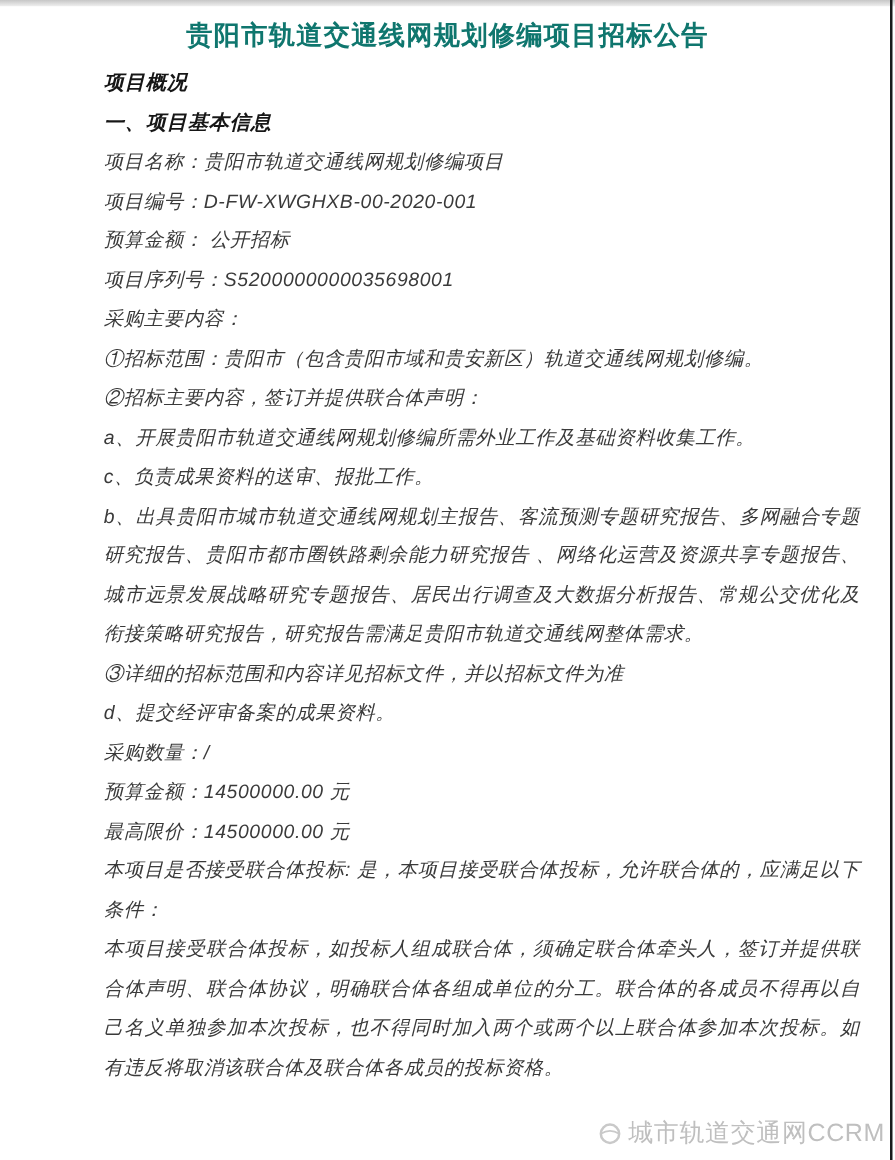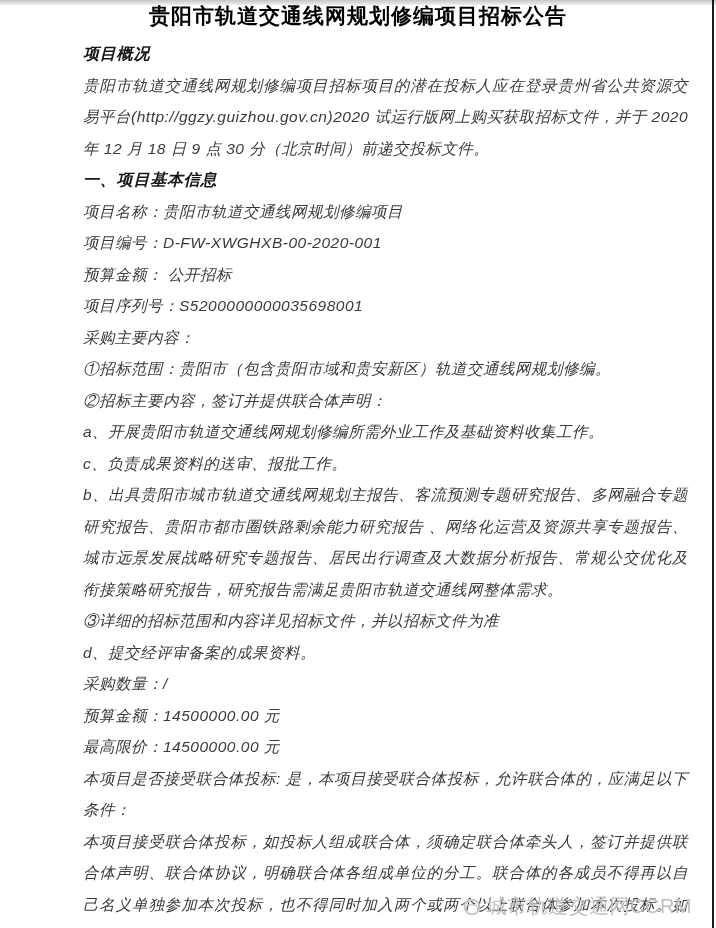--- a/index.html
+++ b/index.html
@@ -22,26 +22,26 @@
     width: 716px; height: 5px;
     background: linear-gradient(#c6c6c6, #efefef);
   }
   .edge-right {
     position: absolute;
     top: 0; right: 2px;
     width: 2px; height: 928px;
     background: #1b1b1b;
   }
   .doc-title {
-    margin: 0 20px 6px 20px;
+    margin: 13px 20px 6px 20px;
     text-align: center;
     font-size: 21px;
     line-height: 32px;
     font-weight: bold;
-    color: #000000;
+    color: #0f766e;
     letter-spacing: 1px;
   }
   .doc-body {
     padding: 0 28px 0 83px;
   }
   .doc-body p {
     margin: 0;
     line-height: 31.5px;
     font-size: 15.5px;
     letter-spacing: 0.5px;
@@ -51,21 +51,21 @@
     font-style: italic;
   }
   .doc-body p.section-heading {
     font-weight: bold;
     font-size: 16px;
     color: #161616;
     letter-spacing: 0.8px;
   }
   .watermark {
     position: absolute;
-    right: 24px;
+    right: 8px;
     bottom: 8px;
     display: flex;
     align-items: center;
     gap: 4px;
     color: #bfbfbf;
     font-size: 20px;
     letter-spacing: 0.5px;
     white-space: nowrap;
   }
   .wm-logo {
@@ -78,21 +78,20 @@
 <body>
 
 <div class="page">
   <div class="edge-top"></div>
   <div class="edge-right"></div>
 
   <h1 class="doc-title">贵阳市轨道交通线网规划修编项目招标公告</h1>
 
   <div class="doc-body" id="doc-body">
       <p class="section-heading">项目概况</p>
-      <p class="body-paragraph">贵阳市轨道交通线网规划修编项目招标项目的潜在投标人应在登录贵州省公共资源交易平台(http://ggzy.guizhou.gov.cn)2020 试运行版网上购买获取招标文件，并于 2020 年 12 月 18 日 9 点 30 分（北京时间）前递交投标文件。</p>
       <p class="section-heading">一、项目基本信息</p>
       <p class="body-paragraph">项目名称：贵阳市轨道交通线网规划修编项目</p>
       <p class="body-paragraph">项目编号：D-FW-XWGHXB-00-2020-001</p>
       <p class="body-paragraph">预算金额： 公开招标</p>
       <p class="body-paragraph">项目序列号：S5200000000035698001</p>
       <p class="body-paragraph">采购主要内容：</p>
       <p class="body-paragraph">①招标范围：贵阳市（包含贵阳市域和贵安新区）轨道交通线网规划修编。</p>
       <p class="body-paragraph">②招标主要内容，签订并提供联合体声明：</p>
       <p class="body-paragraph">a、开展贵阳市轨道交通线网规划修编所需外业工作及基础资料收集工作。</p>
       <p class="body-paragraph">c、负责成果资料的送审、报批工作。</p>

